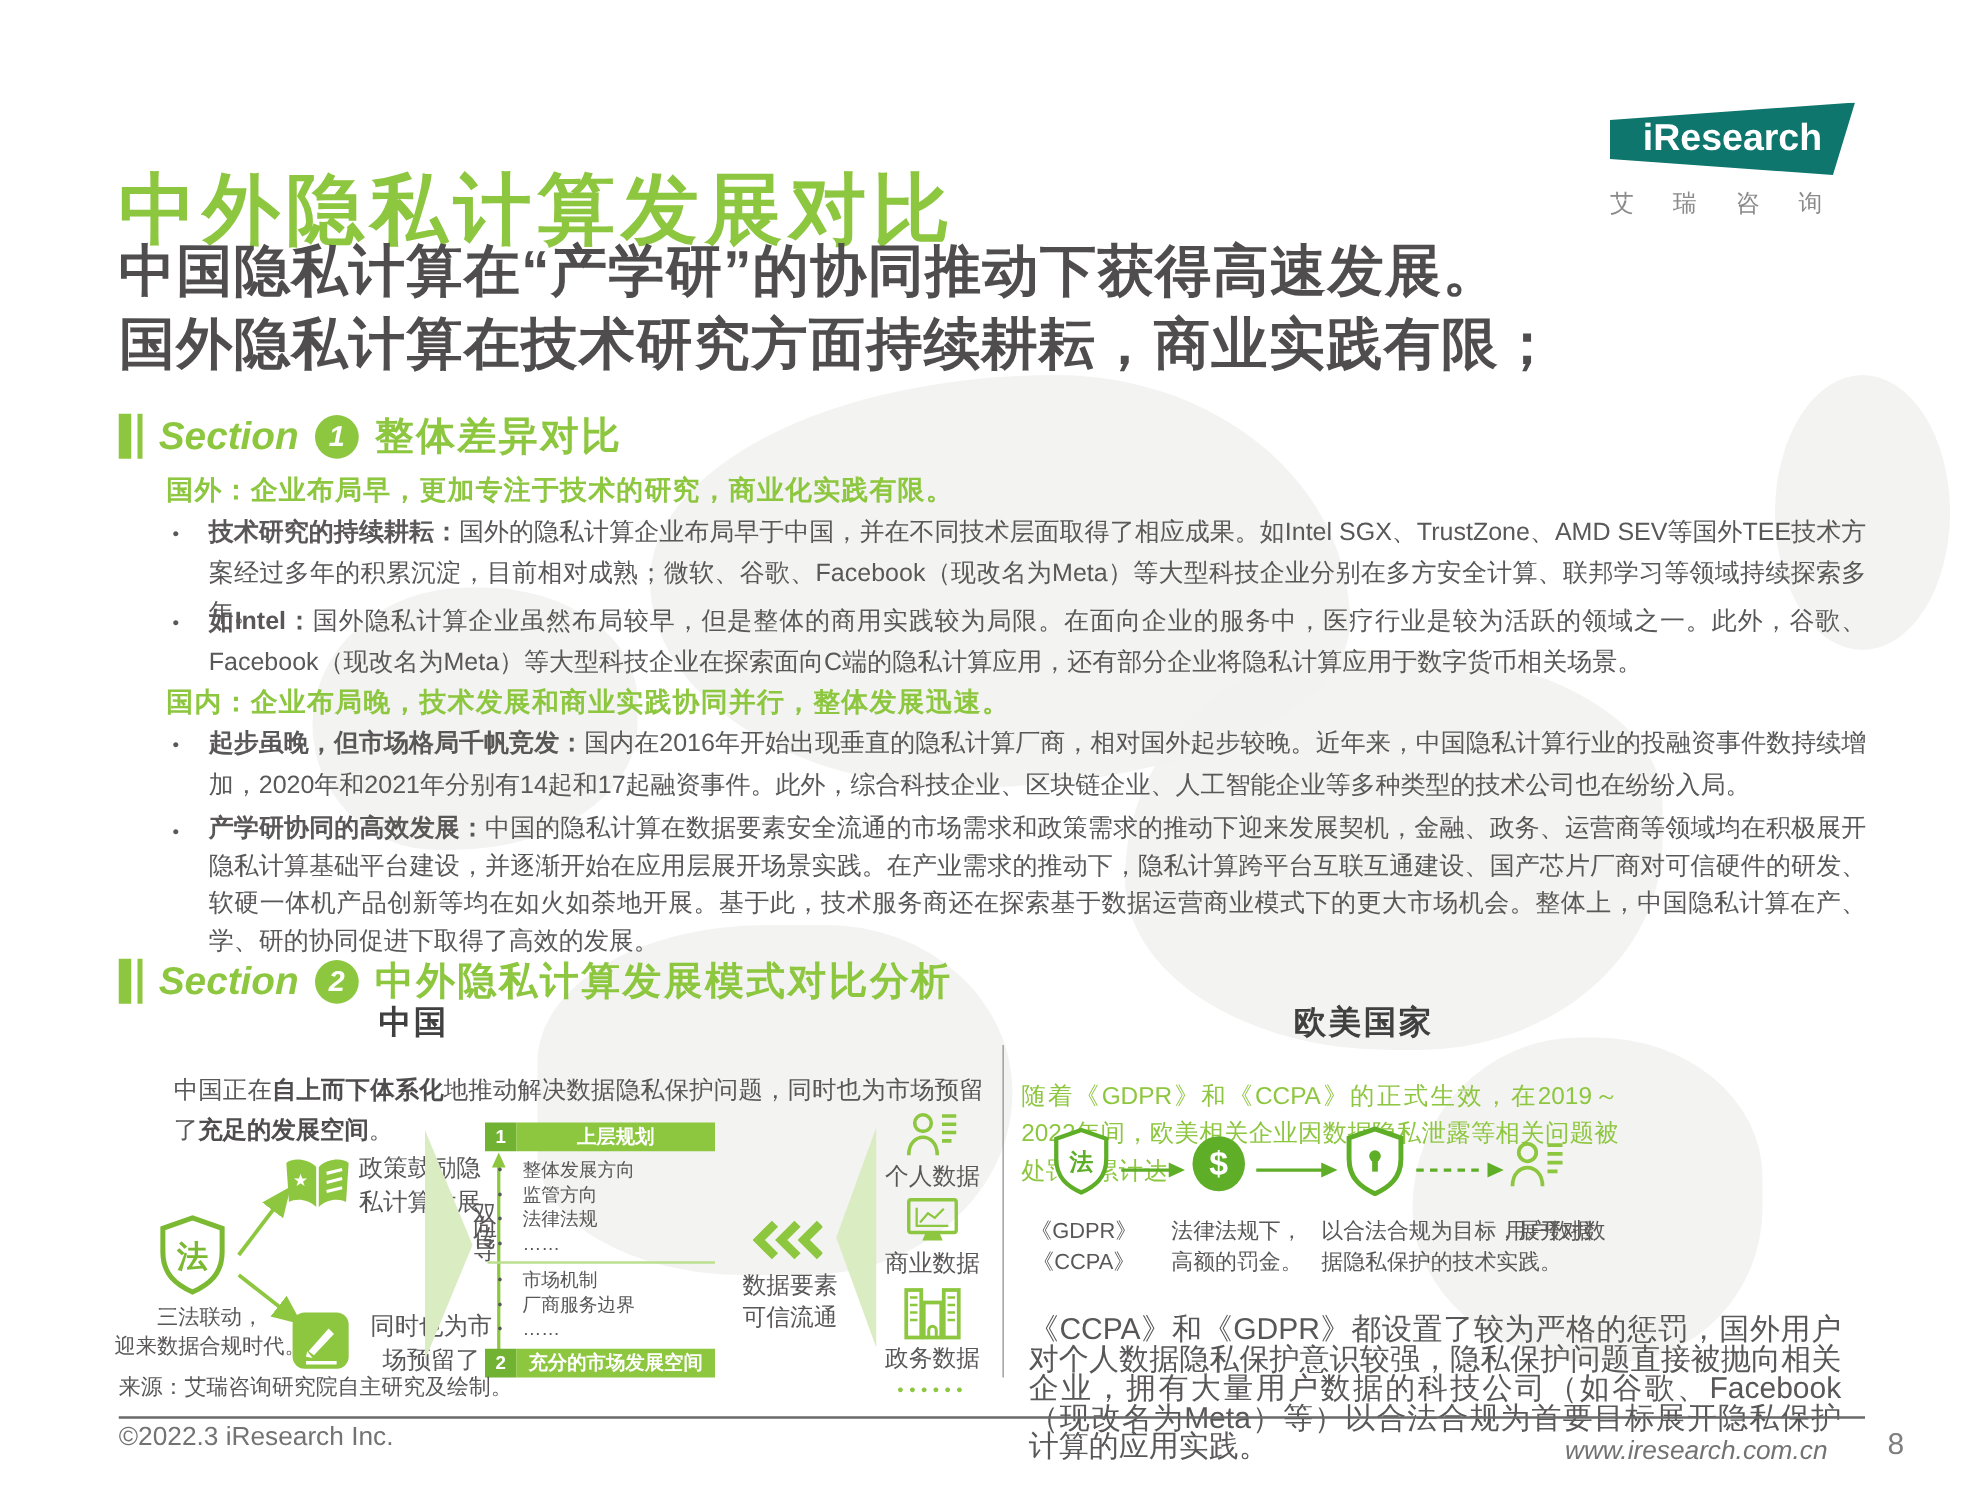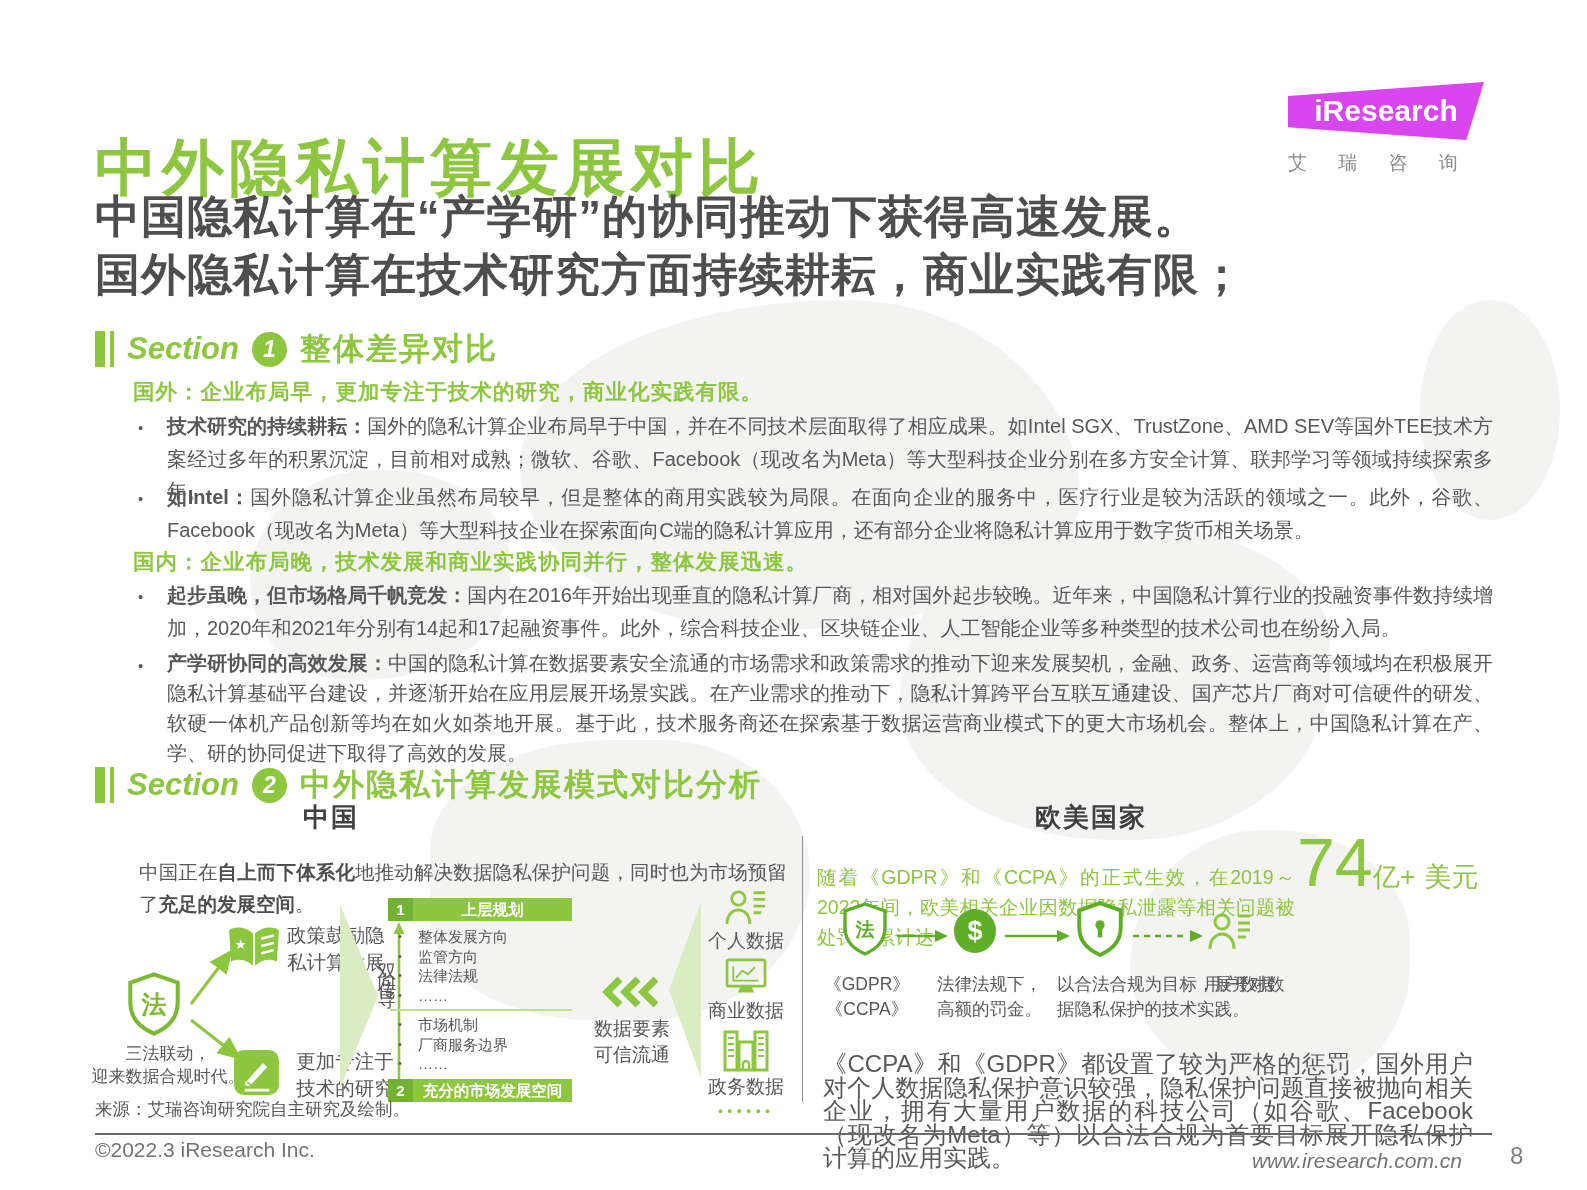--- a/index.html
+++ b/index.html
@@ -5,21 +5,21 @@
   html,body{margin:0;padding:0;}
   body{font-family:"Liberation Sans","DejaVu Sans",sans-serif;}
   .page{position:relative;width:1587px;height:1190px;background:#ffffff;overflow:hidden;}
 
   
   .blob{position:absolute;background:#f1f1f0;opacity:.85;}
 
   
   .title{position:absolute;left:95px;top:84px;font-size:62px;font-weight:bold;color:#8dc63f;letter-spacing:5px;white-space:nowrap;}
   .logo{position:absolute;left:1288px;top:82px;width:200px;}
-  .logo-banner{position:relative;width:196px;height:58px;background:#d946ef;clip-path:polygon(0% 24%,100% 0%,91% 100%,0% 78%);display:flex;align-items:center;justify-content:center;}
+  .logo-banner{position:relative;width:196px;height:58px;background:#0f766e;clip-path:polygon(0% 24%,100% 0%,91% 100%,0% 78%);display:flex;align-items:center;justify-content:center;}
   .logo-banner span{color:#fff;font-size:30px;font-weight:bold;letter-spacing:0px;}
   .logo-dot{position:absolute;left:18px;top:-4px;width:13px;height:13px;border-radius:50%;background:#4a7ab5;z-index:2;}
   .logo-sub{margin-top:10px;color:#8a8a8a;font-size:19px;letter-spacing:13px;white-space:nowrap;}
 
   .subtitle{position:absolute;left:95px;top:188px;width:1420px;font-size:45px;font-weight:bold;color:#4f4d4d;line-height:58px;letter-spacing:1px;white-space:nowrap;}
 
   
   .sec-head{position:absolute;display:flex;align-items:center;gap:13px;}
   .sec-bars{display:flex;gap:5px;height:36px;}
   .sec-bars i{display:block;background:#8dc63f;}
@@ -188,21 +188,21 @@
         <path d="M33 14 L45 11 M33 21 L45 18 M33 28 L45 25" stroke="#ffffff" stroke-width="2.4"></path>
       </svg>
       <div class="dg-label" style="left:192px;top:36px;width:116px;">政策鼓励隐私计算发展</div>
 
       <svg class="icon" style="left:138px;top:163px;" width="47" height="47" viewBox="0 0 44 44">
         <rect x="1" y="1" width="42" height="42" rx="9" fill="#8dc63f"></rect>
         <path d="M13 30 L28 13 L32 17 L17 33 Z" fill="#ffffff"></path>
         <path d="M11 34 L16 35 L12 30 Z" fill="#ffffff"></path>
         <line x1="11" y1="38.5" x2="34" y2="38.5" stroke="#ffffff" stroke-width="2.6"></line>
       </svg>
-      <div class="dg-label" style="left:193px;top:162px;width:114px;text-align:center;">更加专注于技术的研究</div>
+      <div class="dg-label" style="left:193px;top:162px;width:114px;text-align:center;">同时也为市场预留了</div>
 
       <div class="tri-right" style="left:245px;top:18px;"></div>
 
       <div class="two-way" style="left:279px;top:62px;">双向传导</div>
       <svg class="icon" style="left:297px;top:36px;" width="14" height="176" viewBox="0 0 14 176">
         <line x1="7" y1="10" x2="7" y2="166" stroke="#8dc63f" stroke-width="2.6"></line>
         <path d="M7 0 L1.5 12 H12.5 Z" fill="#8dc63f"></path>
         <path d="M7 176 L1.5 164 H12.5 Z" fill="#8dc63f"></path>
       </svg>
 
@@ -265,25 +265,20 @@
         <div class="data-dots">●●●●●●</div>
       </div>
     </div>
   </div>
 
   <div class="divider-v"></div>
 
   <div class="eu-col">
     <div class="col-title" style="left:0;width:552px;">欧美国家</div>
     <p class="eu-intro">随着《GDPR》和《CCPA》的正式生效，在2019～2022年间，欧美相关企业因数据隐私泄露等相关问题被处罚金累计达</p>
-    <div class="eu-amount">
-      <span class="num">74</span>
-      <span class="unit">亿+</span>
-      <span class="cur">美元</span>
-    </div>
 
     <svg class="icon" style="left:26px;top:102px;" width="48" height="54" viewBox="0 0 48 54">
       <path d="M24 2 L44 9 V25 C44 40 35 47 24 52 C13 47 4 40 4 25 V9 Z" fill="#ffffff" stroke="#5fae27" stroke-width="3.4"></path>
       <text x="24" y="34" font-size="19" font-weight="bold" fill="#5fae27" text-anchor="middle">法</text>
     </svg>
     <svg class="icon" style="left:138px;top:108px;" width="44" height="46" viewBox="0 0 44 46">
       <ellipse cx="22" cy="23" rx="21" ry="22" fill="#5fae27"></ellipse>
       <text x="22" y="32" font-size="27" font-weight="bold" fill="#ffffff" text-anchor="middle">$</text>
     </svg>
     <svg class="icon" style="left:260px;top:101px;" width="50" height="56" viewBox="0 0 48 54">

